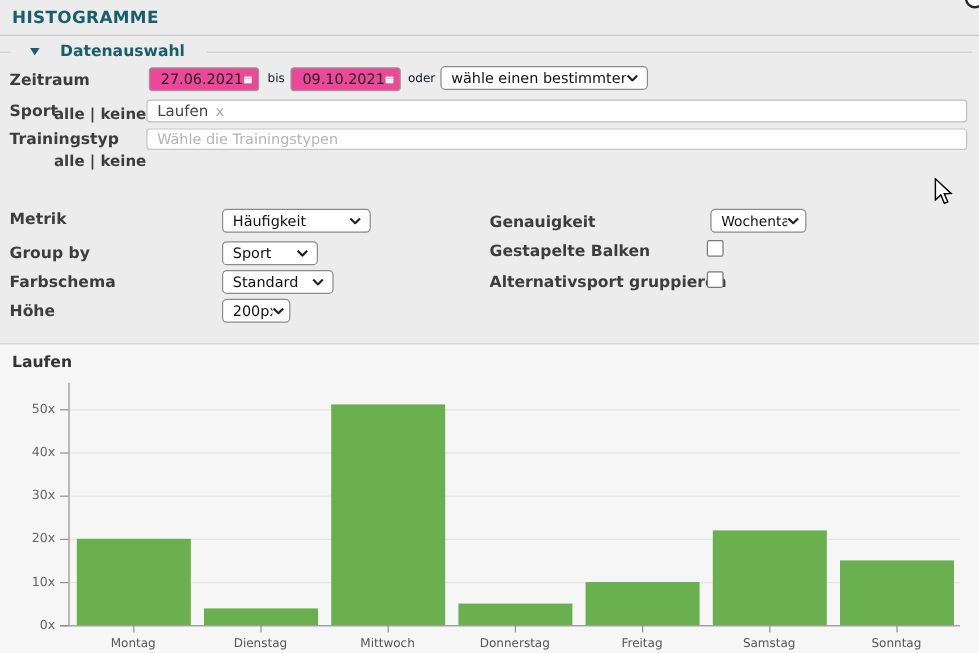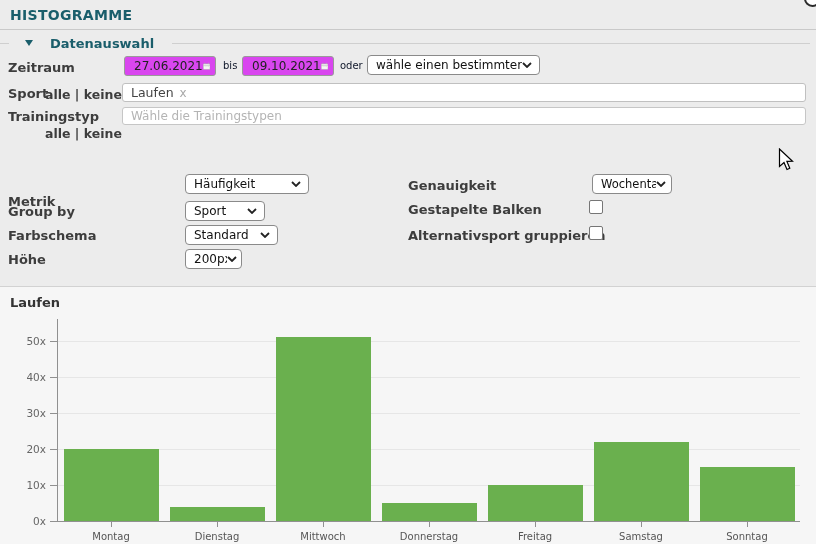--- a/index.html
+++ b/index.html
@@ -17,21 +17,21 @@
   .hline.pre { width:9px; }
   .hline.fill { flex:1; margin-right:6px; }
   .tri { width:0; height:0; border-left:4.5px solid transparent; border-right:4.5px solid transparent; border-top:6px solid #1a5e6b; margin:0 5px 0 4px; }
   .sectitle { font-size:13px; font-weight:bold; color:#1a5e6b; padding-right:6px; }
 
   .lbl { font-size:13px; font-weight:bold; color:#3d3d3d; white-space:nowrap; }
   .plain { font-size:10px; color:#0f172a; }
   .allekeine { font-size:12.5px; font-weight:bold; color:#3d3d3d; width:70px; text-align:right; white-space:nowrap; }
   .allekeine .lk { cursor:pointer; }
 
-  .dateinput { height:20px; background:#d946ef; border:1px solid #9a9a9a; border-radius:3px;
+  .dateinput { height:20px; background:#ec4899; border:1px solid #9a9a9a; border-radius:3px;
                display:flex; align-items:center; padding:0 5px 0 9px; }
   .dateinput span { flex:1; font-size:12px; color:#222; }
   .sel { height:20px; background:#fff; border:1px solid #8a8a8a; border-radius:4px;
          display:flex; align-items:center; padding:0 7px 0 8px; cursor:pointer; }
   .sel-text { flex:1; font-size:12px; color:#111; white-space:nowrap; overflow:hidden; }
   .tagbox { height:19px; background:#fff; border:1px solid #c0c0c0; border-radius:3px;
             display:flex; align-items:center; padding:0 8px; }
   .tag-label { font-size:12.5px; color:#444; }
   .tag-x { font-size:12px; color:#a9a9a9; margin-left:6px; cursor:pointer; }
   .txtinput { height:18px; background:#fff; border:1px solid #c6c6c6; border-radius:3px;
@@ -105,21 +105,21 @@
   <div class="abs tagbox" style="left:122px;top:83px;width:684px;">
     <span class="tag-label">Laufen</span>
     <span class="tag-x">x</span>
   </div>
 
   <div class="abs lbl" style="left:8px;top:109px;">Trainingstyp</div>
   <input class="abs txtinput" style="left: 122px; top: 107px; width: 684px;" placeholder="Wähle die Trainingstypen">
   <div class="abs allekeine" style="left:45px;top:126px;"><span class="lk">alle</span> <span>|</span> <span class="lk">keine</span></div>
 
 
-  <div class="abs lbl" style="left:8px;top:194px;">Metrik</div>
+  <div class="abs lbl" style="left:8px;top:176px;">Metrik</div>
   <div class="abs sel" style="left:185px;top:174px;width:124px;">
     <span class="sel-text">Häufigkeit</span>
     <svg width="10" height="6" viewBox="0 0 10 6">
         <path d="M1 1 L5 5 L9 1" fill="none" stroke="#222" stroke-width="1.8"></path>
       </svg>
   </div>
 
   <div class="abs lbl" style="left:8px;top:204px;">Group by</div>
   <div class="abs sel" style="left:185px;top:201px;width:80px;">
     <span class="sel-text">Sport</span>

